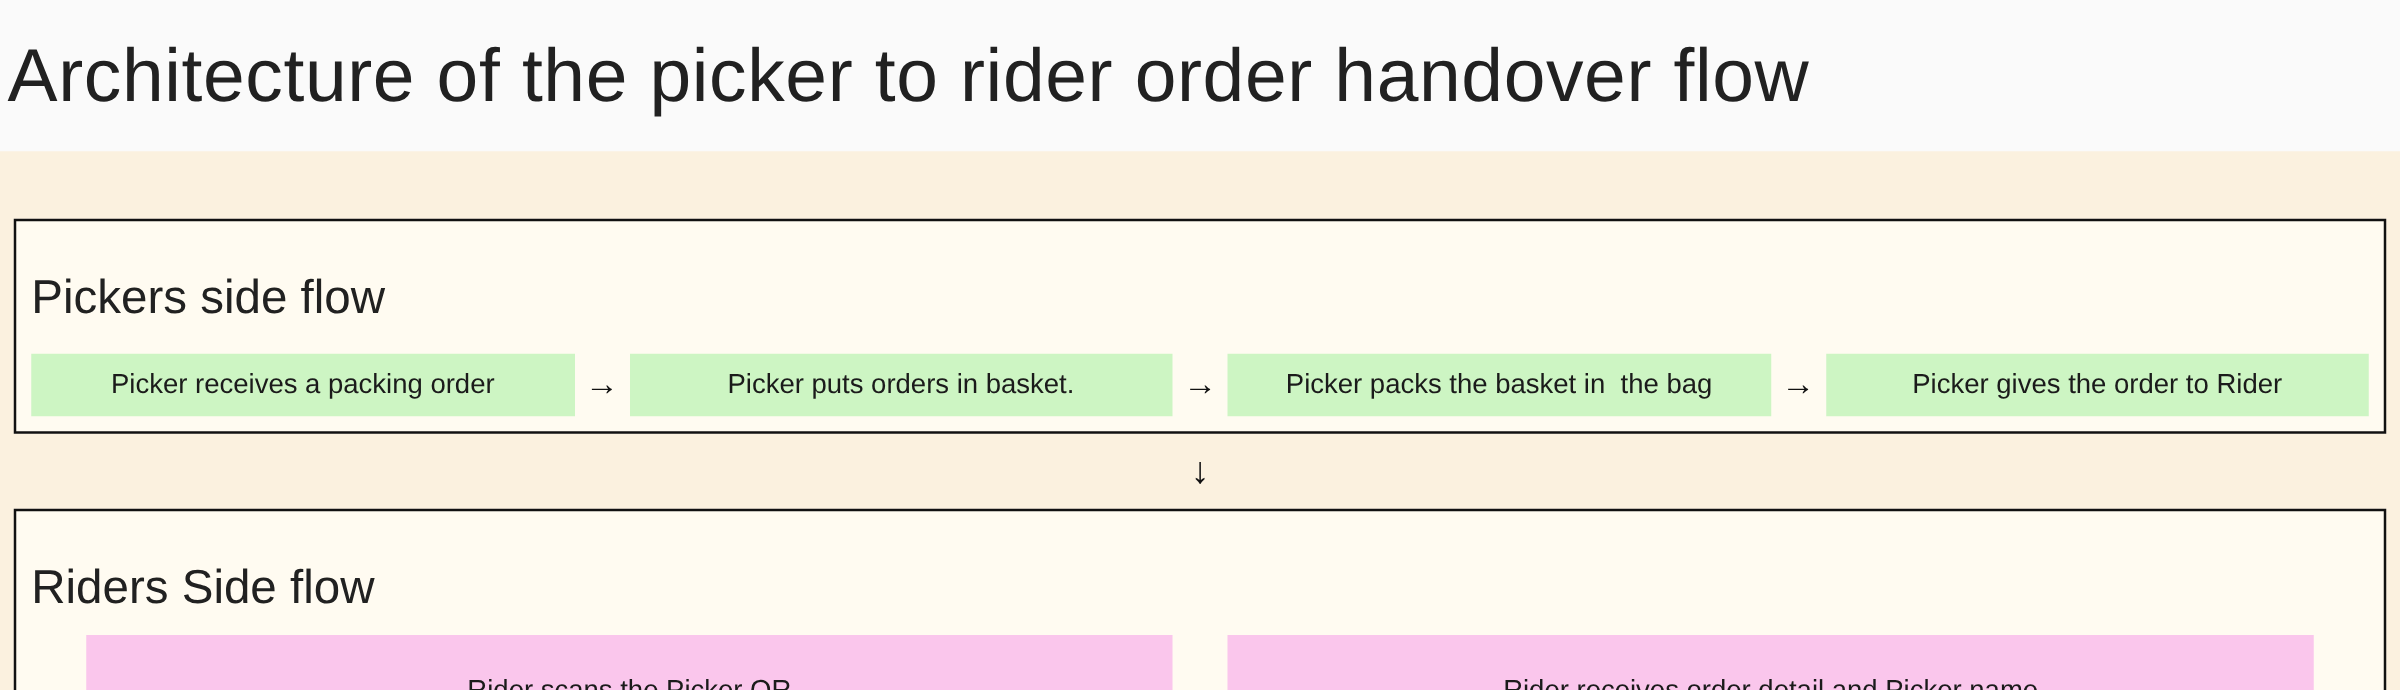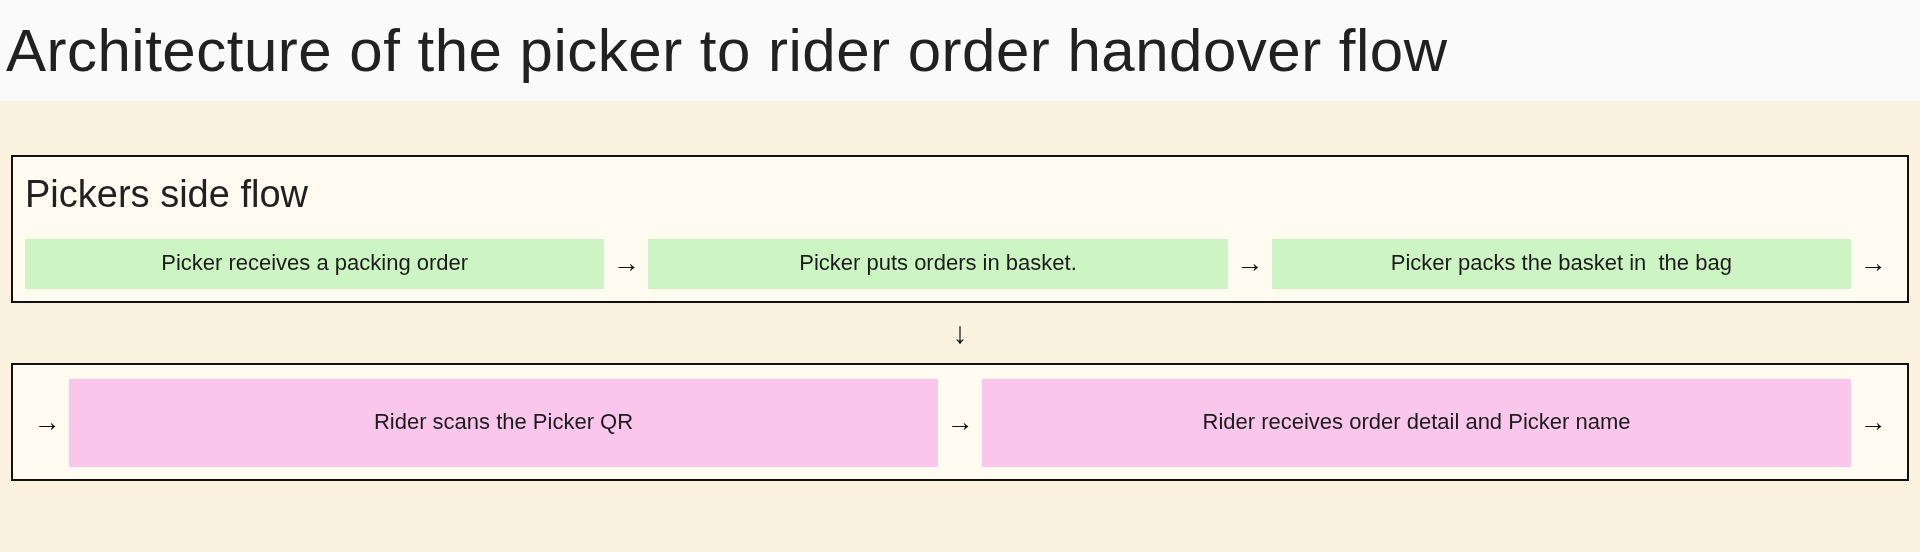--- a/index.html
+++ b/index.html
@@ -4,21 +4,21 @@
 <style>
   * { margin: 0; padding: 0; box-sizing: border-box; }
   html, body {
     width: 1920px; height: 552px;
     background: #FBF1DF;
     font-family: "Liberation Sans", sans-serif;
     color: #1E1E1E;
     overflow: hidden;
   }
   .title-band {
-    height: 101px;
+    height: 121px;
     background: #FAFAFA;
     display: flex;
     align-items: center;
     padding-left: 6px;
   }
   .page-title {
     font-size: 60px;
     font-weight: 400;
     letter-spacing: 0.5px;
     color: #212121;
@@ -29,20 +29,21 @@
     border: 2px solid #111111;
     background: #FFFBF1;
     padding: 14px 12px 12px 12px;
   }
   .section-pickers { margin-top: 54px; }
   .section-heading {
     font-size: 38px;
     font-weight: 400;
     line-height: 1.25;
     color: #212121;
+    margin-top: 24px;
   }
   .section-pickers .section-heading { margin-bottom: 20px; }
   .section-riders  .section-heading { margin-bottom: 14px; }
   .flow-row {
     display: flex;
     align-items: stretch;
   }
   .step {
     flex: 1 1 0;
     display: flex;
@@ -84,28 +85,30 @@
 
 <div class="section section-pickers">
   <div class="section-heading">Pickers side flow</div>
   <div class="flow-row row-green">
     <div class="step">Picker receives a packing order</div>
     <div class="arrow-cell">→</div>
     <div class="step">Picker puts orders in basket.</div>
     <div class="arrow-cell">→</div>
     <div class="step">Picker packs the basket in  the bag</div>
     <div class="arrow-cell">→</div>
+    <div class="step">Picker gives the order to Rider</div>
   </div>
 </div>
 
 <div class="connector">
   <span>↓</span>
 </div>
 
 <div class="section section-riders">
+  <div class="section-heading">Riders Side flow</div>
   <div class="flow-row row-pink">
     <div class="arrow-cell">→</div>
     <div class="step">Rider scans the Picker QR</div>
     <div class="arrow-cell">→</div>
     <div class="step">Rider receives order detail and Picker name</div>
     <div class="arrow-cell">→</div>
   </div>
 </div>
 
 </body></html>

